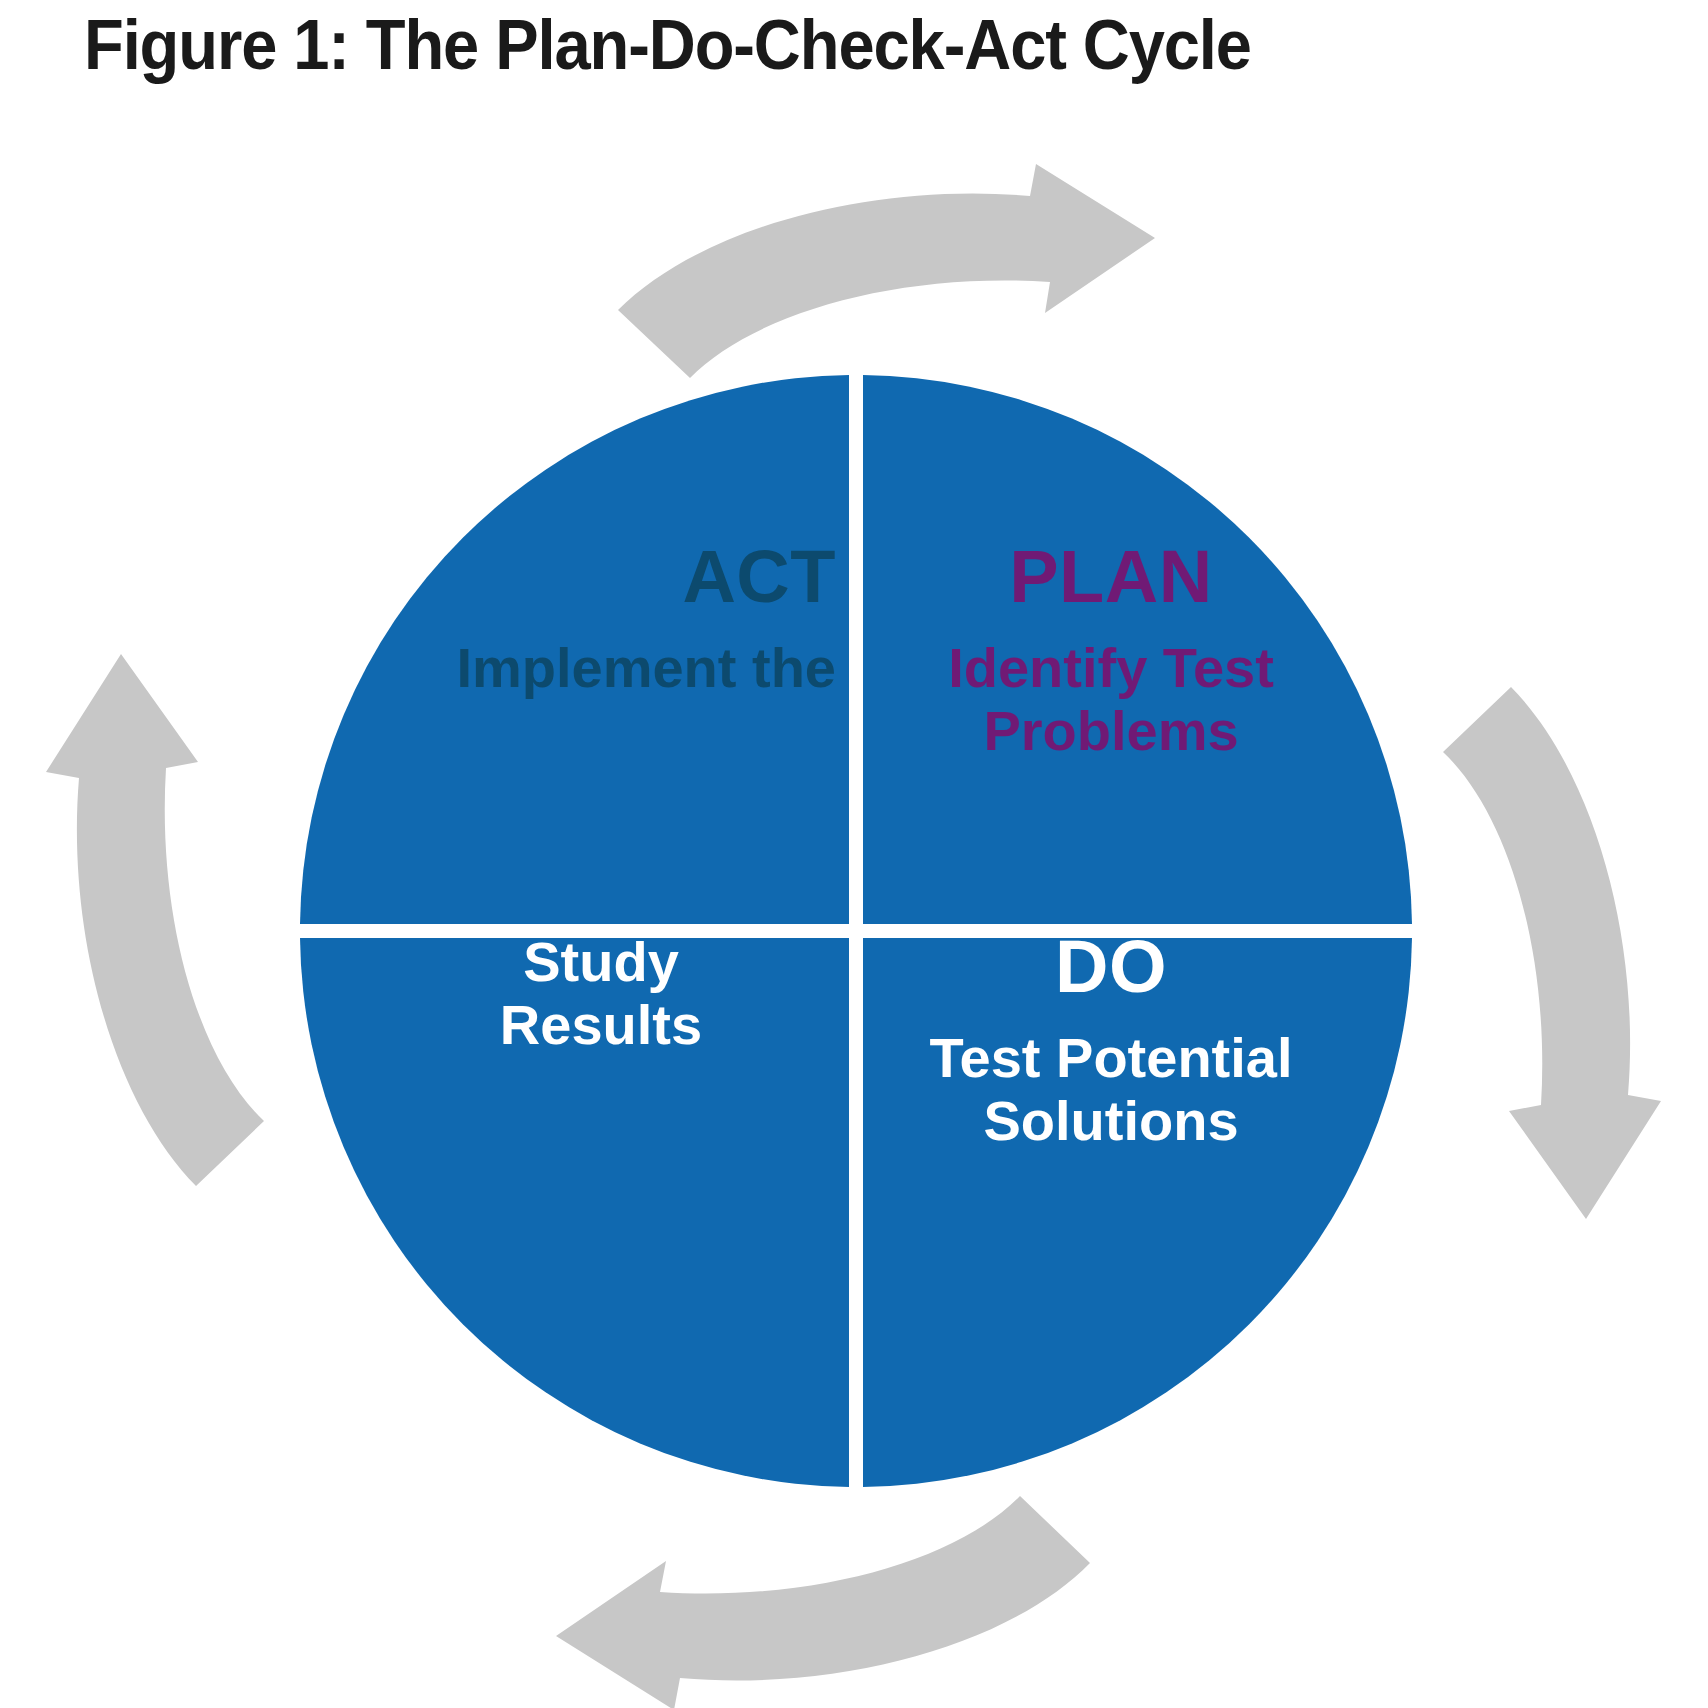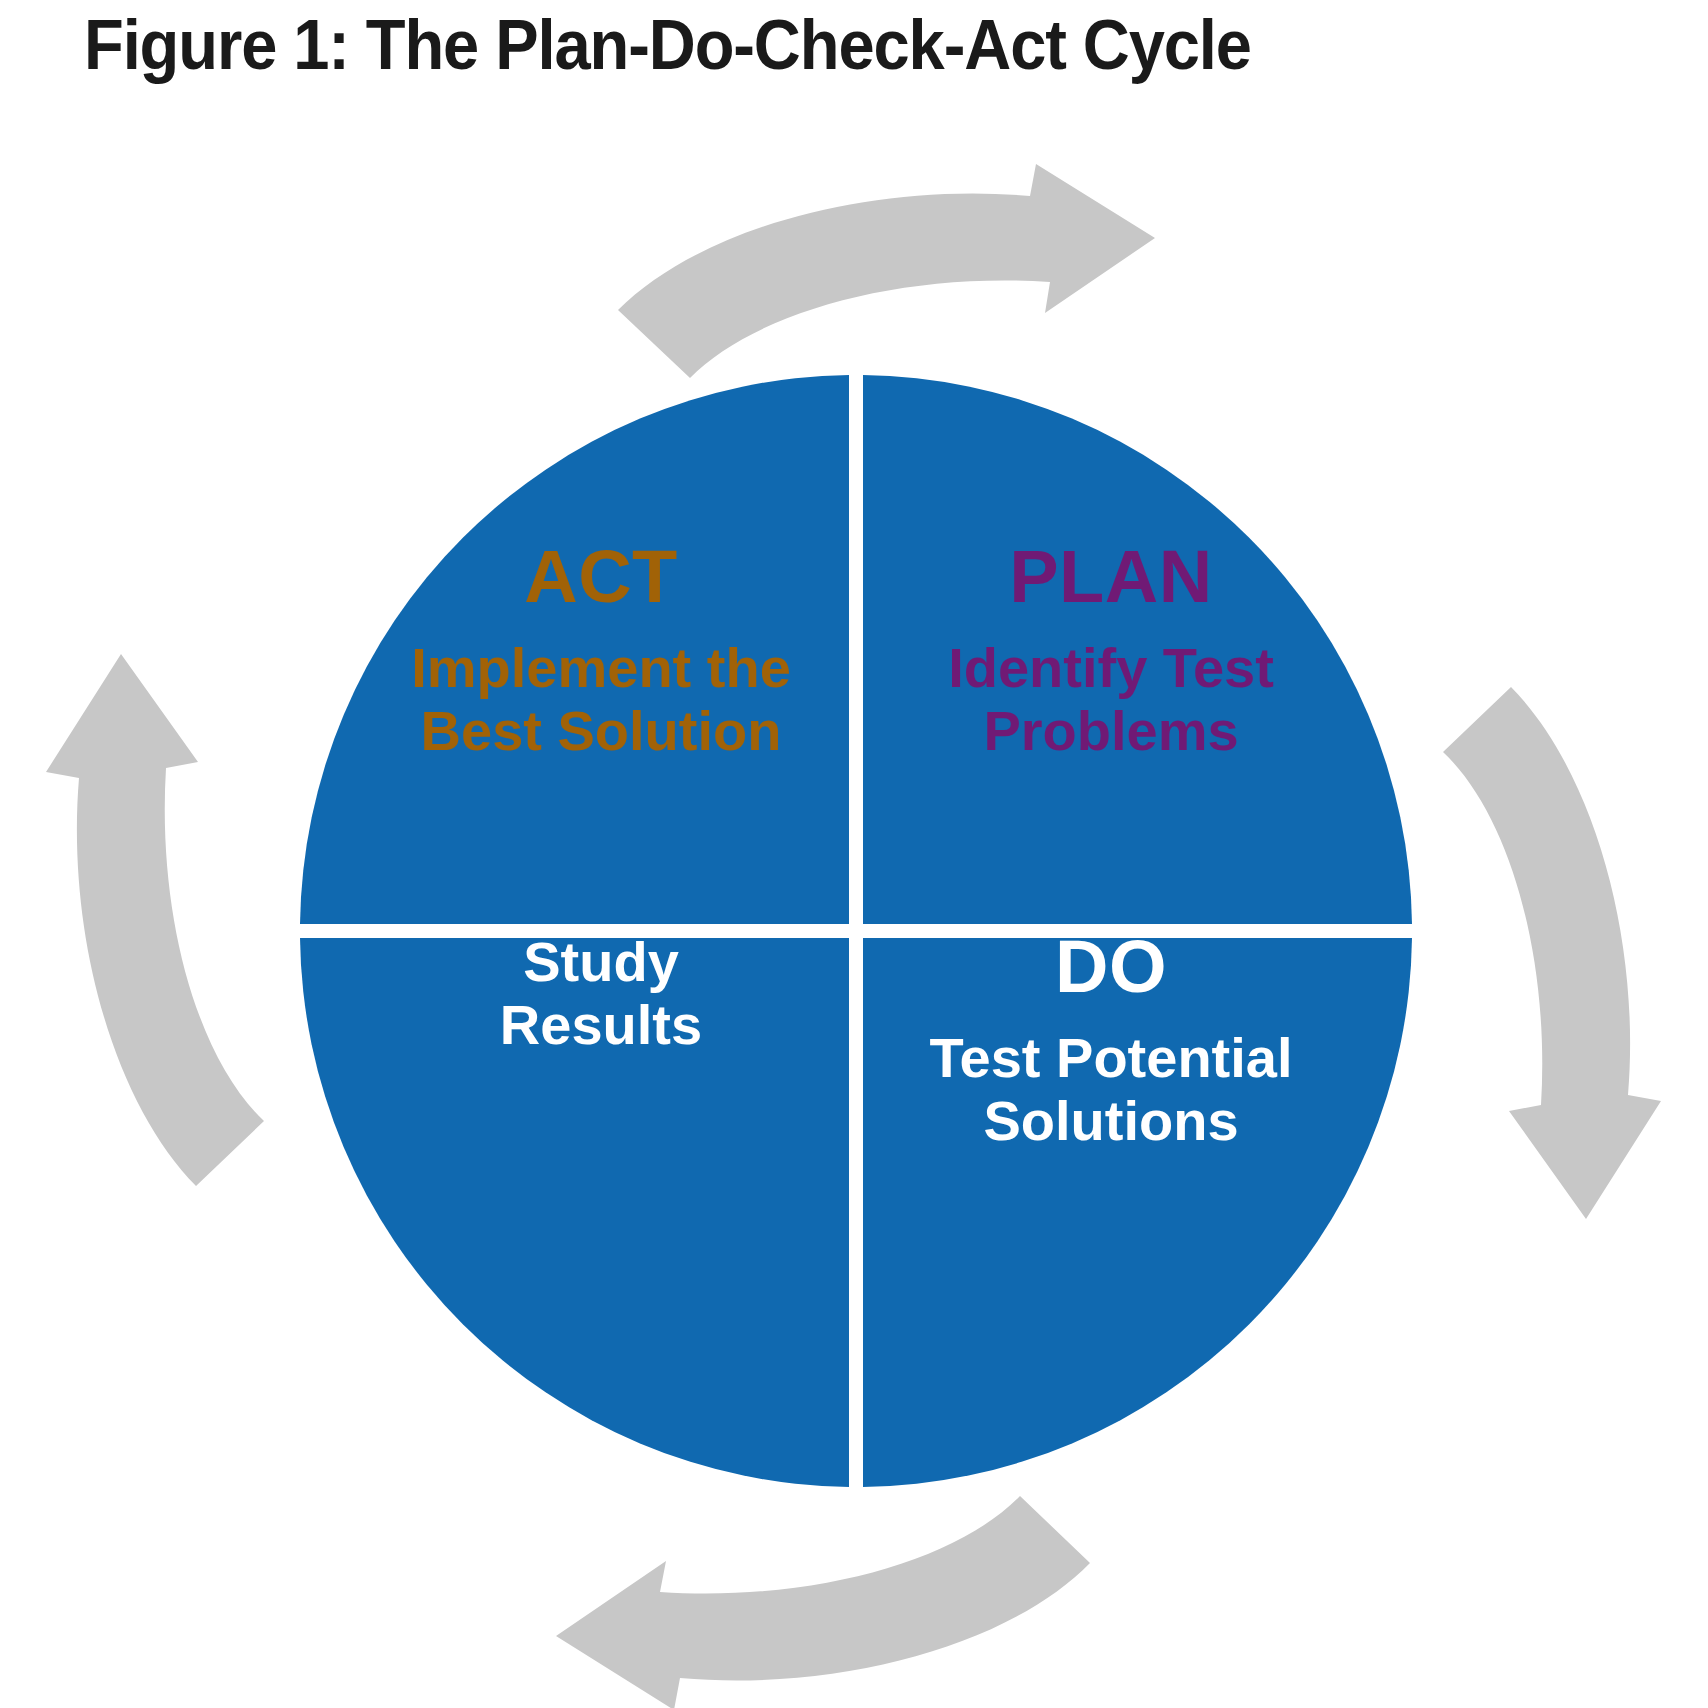--- a/index.html
+++ b/index.html
@@ -117,25 +117,24 @@
     <path fill="#c7c7c7" d="M 196 1186
              C 114 1103, 66 935, 79 778
              L 46 772
              L 121 654
              L 198 762
              L 166 768
              C 157 915, 197 1058, 264 1121
              Z"></path>
   </svg>
 
-  <div class="quadrant-label" id="quad-act" style="color: #a16207;">
+  <div class="quadrant-label" id="quad-act" style="color: #0c4a6e; text-align: right;">
     <div class="q-title">ACT</div>
     <div class="q-sub">
       <div>Implement the</div>
-      <div>Best Solution</div>
     </div>
   </div>
 
   <div class="quadrant-label" id="quad-plan" style="color: #701a75;">
     <div class="q-title">PLAN</div>
     <div class="q-sub">
       <div>Identify Test</div>
       <div>Problems</div>
     </div>
   </div>

